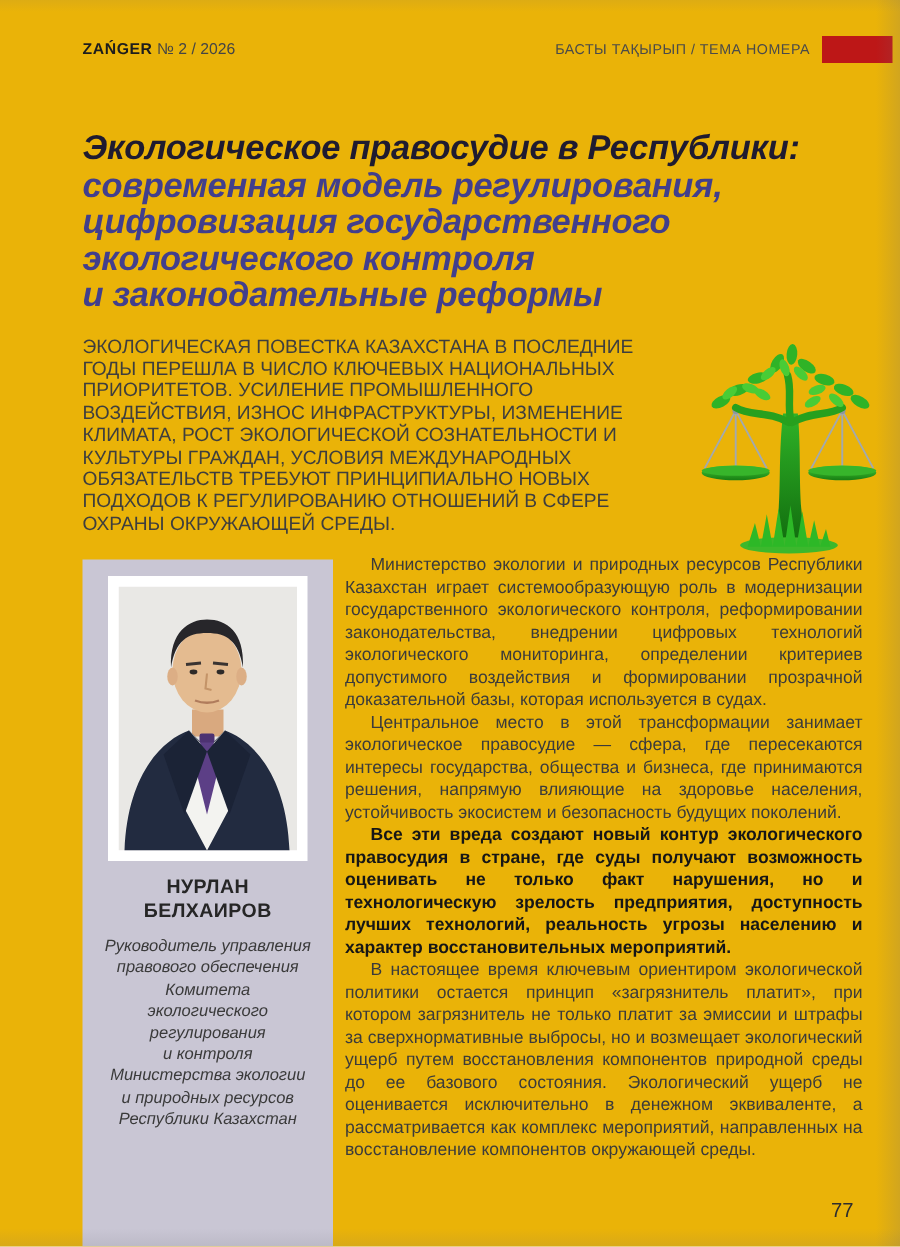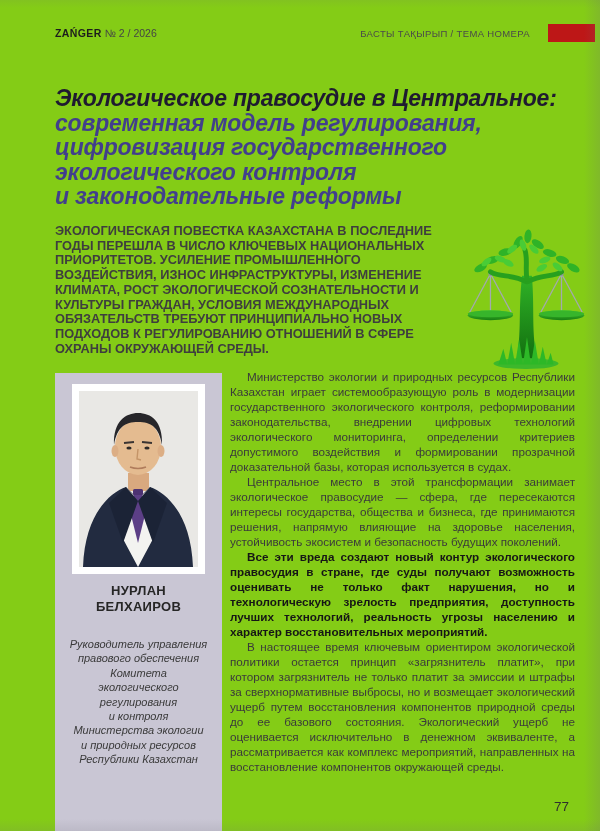--- a/index.html
+++ b/index.html
@@ -1,60 +1,60 @@
 <!DOCTYPE html>
 <html lang="ru"><head>
 <meta charset="utf-8">
 <style>
   * { margin:0; padding:0; box-sizing:border-box; }
   html,body { background:#e9e9ea; }
   .page {
     position:relative; width:600px; height:831px; margin:0 auto;
-    background:#84cc16; overflow:hidden;
+    background:#eab308; overflow:hidden;
     font-family:"Liberation Sans", sans-serif;
   }
   
   .edge-right { position:absolute; top:0; right:0; width:16px; height:100%;
     background:linear-gradient(to right, rgba(110,110,120,0), rgba(110,110,120,.20)); pointer-events:none; }
   .edge-bottom { position:absolute; bottom:0; left:0; width:100%; height:12px;
     background:linear-gradient(to bottom, rgba(110,110,120,0), rgba(110,110,120,.14)); pointer-events:none; }
   .edge-top { position:absolute; top:0; left:0; width:100%; height:8px;
     background:linear-gradient(to bottom, rgba(110,110,120,.10), rgba(110,110,120,0)); pointer-events:none; }
 
   
   .hdr { position:absolute; left:55px; right:5px; top:23px; height:20px;
     display:flex; align-items:center; justify-content:space-between; }
   .journal { font-size:10.5px; color:#454545; }
   .journal .jname { font-weight:700; color:#1d1d1d; letter-spacing:.4px; }
-  .rubric-wrap { display:flex; align-items:center; gap:18px; }
+  .rubric-wrap { display:flex; align-items:center; gap:8px; }
   .rubric { font-size:9.5px; color:#4a4a4a; letter-spacing:.35px; }
   .redblock { width:47px; height:18px; background:#bd1717; }
 
   
   .title { position:absolute; left:55px; top:86px; width:540px;
     font-style:italic; font-weight:700; font-size:23px; line-height:24.6px; letter-spacing:-.2px; }
   .title .t1 { color:#1f1b30; }
   .title .trest { color:#423f8c; white-space:pre-line; }
 
   
   .lead { position:absolute; left:55px; top:224px; width:400px;
-    font-size:12.8px; line-height:14.7px; color:#3e3e3e;font-weight:bold; }
+    font-size:12.8px; line-height:14.7px; color:#3e3e3e; }
 
   
   .tree { position:absolute; left:451px; top:213px; width:148px; height:160px; }
 
   
   .panel { position:absolute; left:55px; top:373px; width:167px; height:487px;
     background:#c9c6d4; display:flex; flex-direction:column; align-items:center; }
   .photo-mat { margin-top:11px; width:133px; height:190px; background:#ffffff;
     display:flex; align-items:center; justify-content:center; }
   .photo-mat svg { display:block; }
   .name { margin-top:9px; width:110px; text-align:center; font-weight:700;
     font-size:13px; line-height:15.5px; color:#262626; letter-spacing:.3px; }
-  .position { margin-top:23px; width:150px; font-style:italic; font-size:11px;
+  .position { margin-top:10px; width:150px; font-style:italic; font-size:11px;
     line-height:14.4px; color:#3a3a3a; text-align:center; white-space:pre-line; }
 
   
   .body-col { position:absolute; left:230px; top:369px; width:345px;
     font-size:11.7px; line-height:15px; color:#3b3b3b; text-align:justify; }
   .body-col p { margin:0; text-indent:17px; }
   .body-col p.bold-para { font-weight:700; color:#161616; }
 
   
   .pageno { position:absolute; right:31px; top:799px; font-size:13.5px; color:#2e2e2e; }
@@ -66,21 +66,21 @@
 
   <div class="hdr">
     <div class="journal"><span class="jname">ZAŃGER</span><span> № 2 / 2026</span></div>
     <div class="rubric-wrap">
       <span class="rubric">БАСТЫ ТАҚЫРЫП / ТЕМА НОМЕРА</span>
       <span class="redblock"></span>
     </div>
   </div>
 
   <div class="title">
-    <div class="t1">Экологическое правосудие в Центральное:</div>
+    <div class="t1">Экологическое правосудие в Республики:</div>
     <div class="trest">современная модель регулирования,
 цифровизация государственного
 экологического контроля
 и законодательные реформы</div>
   </div>
 
   <div class="lead">ЭКОЛОГИЧЕСКАЯ ПОВЕСТКА КАЗАХСТАНА В ПОСЛЕДНИЕ ГОДЫ ПЕРЕШЛА В ЧИСЛО КЛЮЧЕВЫХ НАЦИОНАЛЬНЫХ ПРИОРИТЕТОВ. УСИЛЕНИЕ ПРОМЫШЛЕННОГО ВОЗДЕЙСТВИЯ, ИЗНОС ИНФРАСТРУКТУРЫ, ИЗМЕНЕНИЕ КЛИМАТА, РОСТ ЭКОЛОГИЧЕСКОЙ СОЗНАТЕЛЬНОСТИ И КУЛЬТУРЫ ГРАЖДАН, УСЛОВИЯ МЕЖДУНАРОДНЫХ ОБЯЗАТЕЛЬСТВ ТРЕБУЮТ ПРИНЦИПИАЛЬНО НОВЫХ ПОДХОДОВ К РЕГУЛИРОВАНИЮ ОТНОШЕНИЙ В СФЕРЕ ОХРАНЫ ОКРУЖАЮЩЕЙ СРЕДЫ.</div>
 
   <div class="tree">
     <svg width="148" height="160" viewBox="0 0 150 155">

